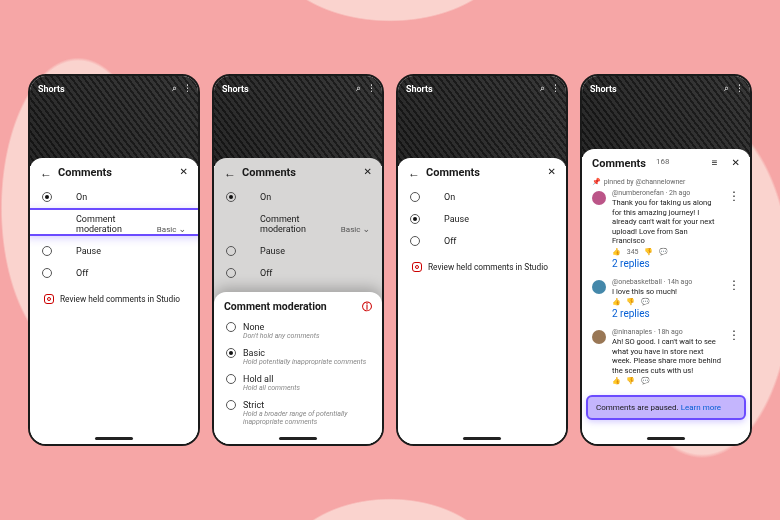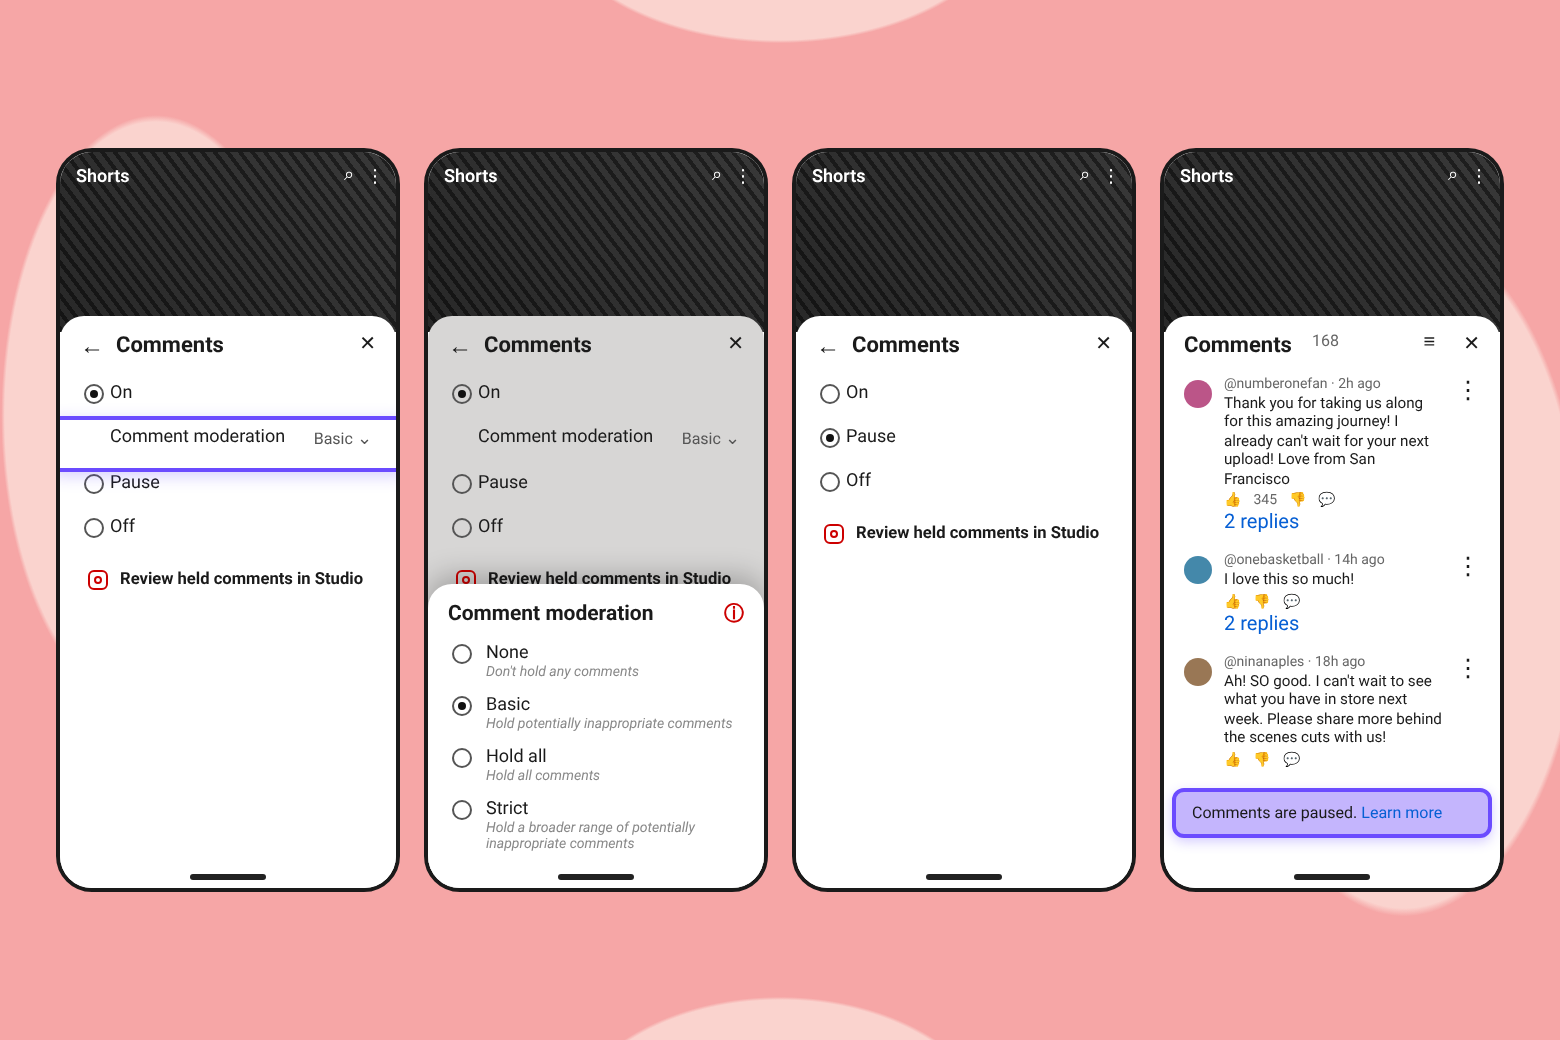--- a/index.html
+++ b/index.html
@@ -58,42 +58,42 @@
   .sheet .hdr {
     display: flex; align-items: flex-start; gap: 6px;
     padding: 8px 10px 6px;
   }
   .sheet .hdr .title { font-weight: 700; font-size: 11px; flex: 1; }
   .sheet .hdr .count { font-size: 8px; color: #666; margin-left: 4px; }
   .arrow-left::before { content: "←"; font-size: 12px; }
   .close-x::before { content: "✕"; font-size: 10px; }
   .dots-v::before { content: "⋮"; font-size: 12px; }
   .row {
-    display: flex; align-items: flex-start; gap: 3px;
+    display: flex; align-items: flex-end; gap: 24px;
     padding: 6px 12px;
   }
   .radio {
     width: 10px; height: 10px; border: 1.5px solid #555; border-radius: 50%;
     flex: none; display: inline-block; position: relative;
   }
   .radio.filled::after { content:""; position:absolute; inset:2px; background:#111; border-radius:50%; }
   .row .label { flex: 1; }
   .row .value { color: #555; font-size: 8px; }
   .chev::after { content: "⌄"; margin-left: 2px; font-size: 9px; color: #555; }
   .highlight-ring {
     position: absolute;
     border: 2px solid #6b4bff;
     border-radius: 6px;
     background: #fff;
     box-shadow: 0 2px 8px rgba(90,60,255,.25);
     pointer-events: none;
   }
   .studio-link {
     display: flex; align-items: flex-end; gap: 6px;
-    padding: 10px 14px; font-size: 8.3px; font-weight: 700;
+    padding: 10px 14px; font-size: 8.3px; font-weight: 400;
   }
   .gear { width:10px; height:10px; border:1.4px solid #cc0000; border-radius:3px; flex:none; position:relative; }
   .gear::after{content:""; position:absolute; inset:2px; border:1px solid #cc0000; border-radius:50%;}
   .home-bar { position:absolute; bottom:4px; left:50%; transform:translateX(-50%);
     width:38px; height:3px; background:#222; border-radius:2px; }
   
   .sub-sheet {
     position: absolute; left: 0; right: 0; bottom: 0;
     background: #fff;
     border-top-left-radius: 12px; border-top-right-radius: 12px;
@@ -291,20 +291,23 @@
         </div>
     </div>
     <div class="sheet">
       <div class="hdr">
         <span class="title" style="flex:0 0 auto">Comments</span>
         <span class="count">168</span>
         <span style="flex:1"></span>
         <span style="font-size:10px;">≡</span>
         <span class="close-x" style="margin-left:8px;"></span>
       </div>
+      <div class="pin-line">
+          <span>pinned by @channelowner</span>
+        </div>
 
       <div class="cmt">
         <span class="avatar"></span>
         <div class="body">
           <div class="meta"><span>@numberonefan</span> · <span>2h ago</span></div>
           <div class="text">Thank you for taking us along for this amazing journey! I already can't wait for your next upload! Love from San Francisco</div>
           <div class="actions">
             <span>👍</span>
               <span>345</span>
             <span>👎</span>

